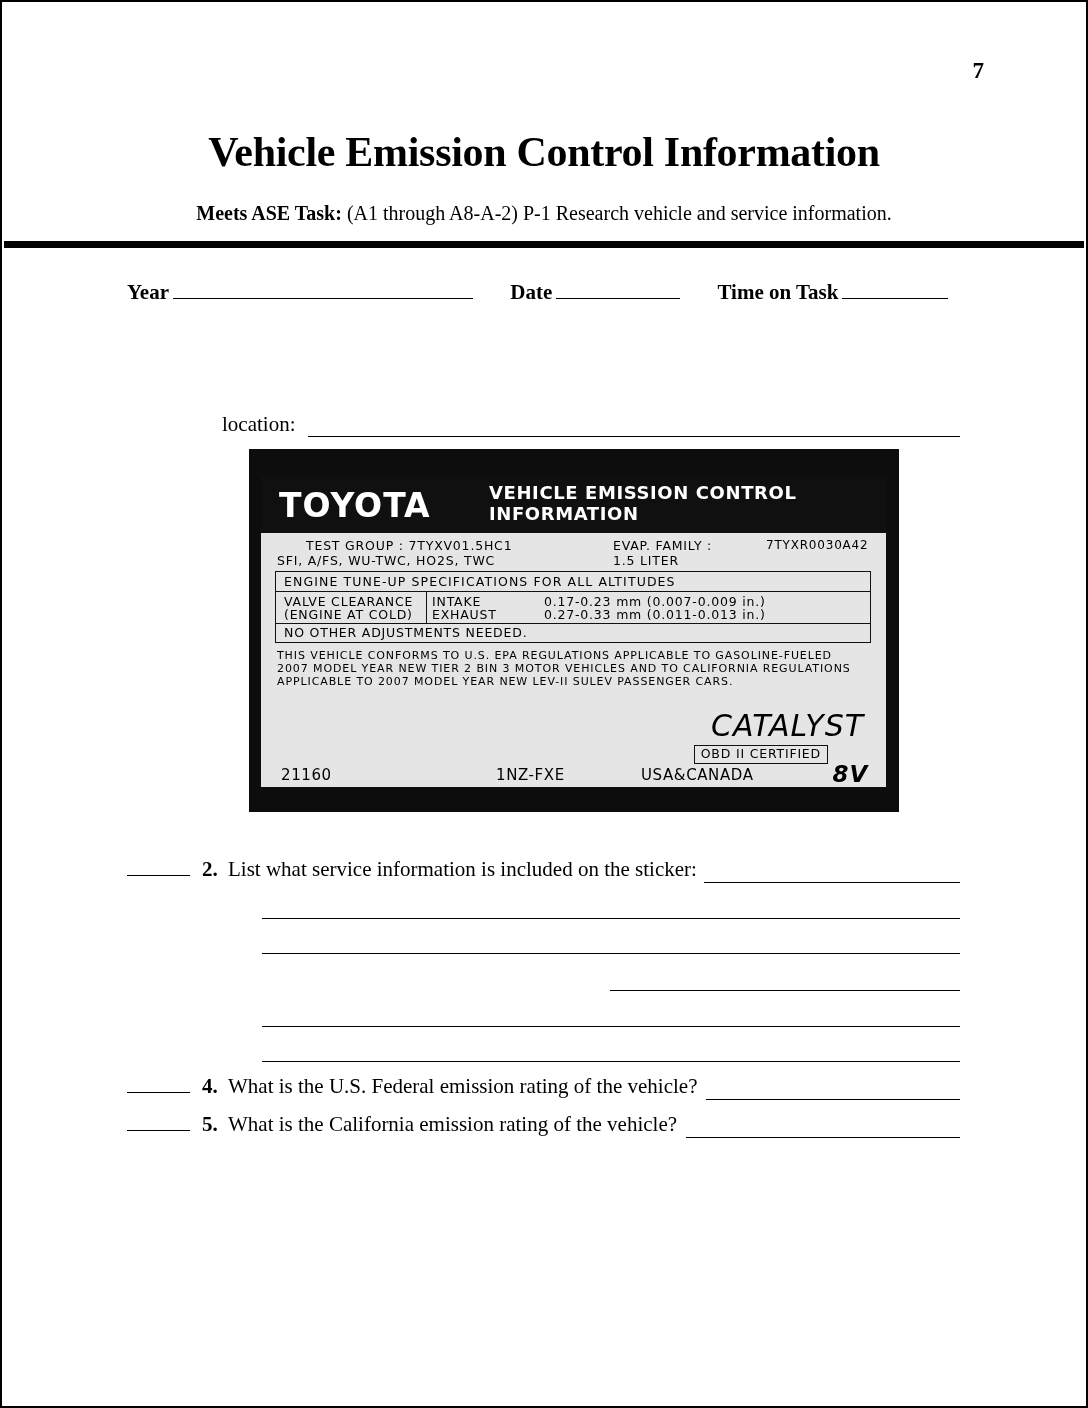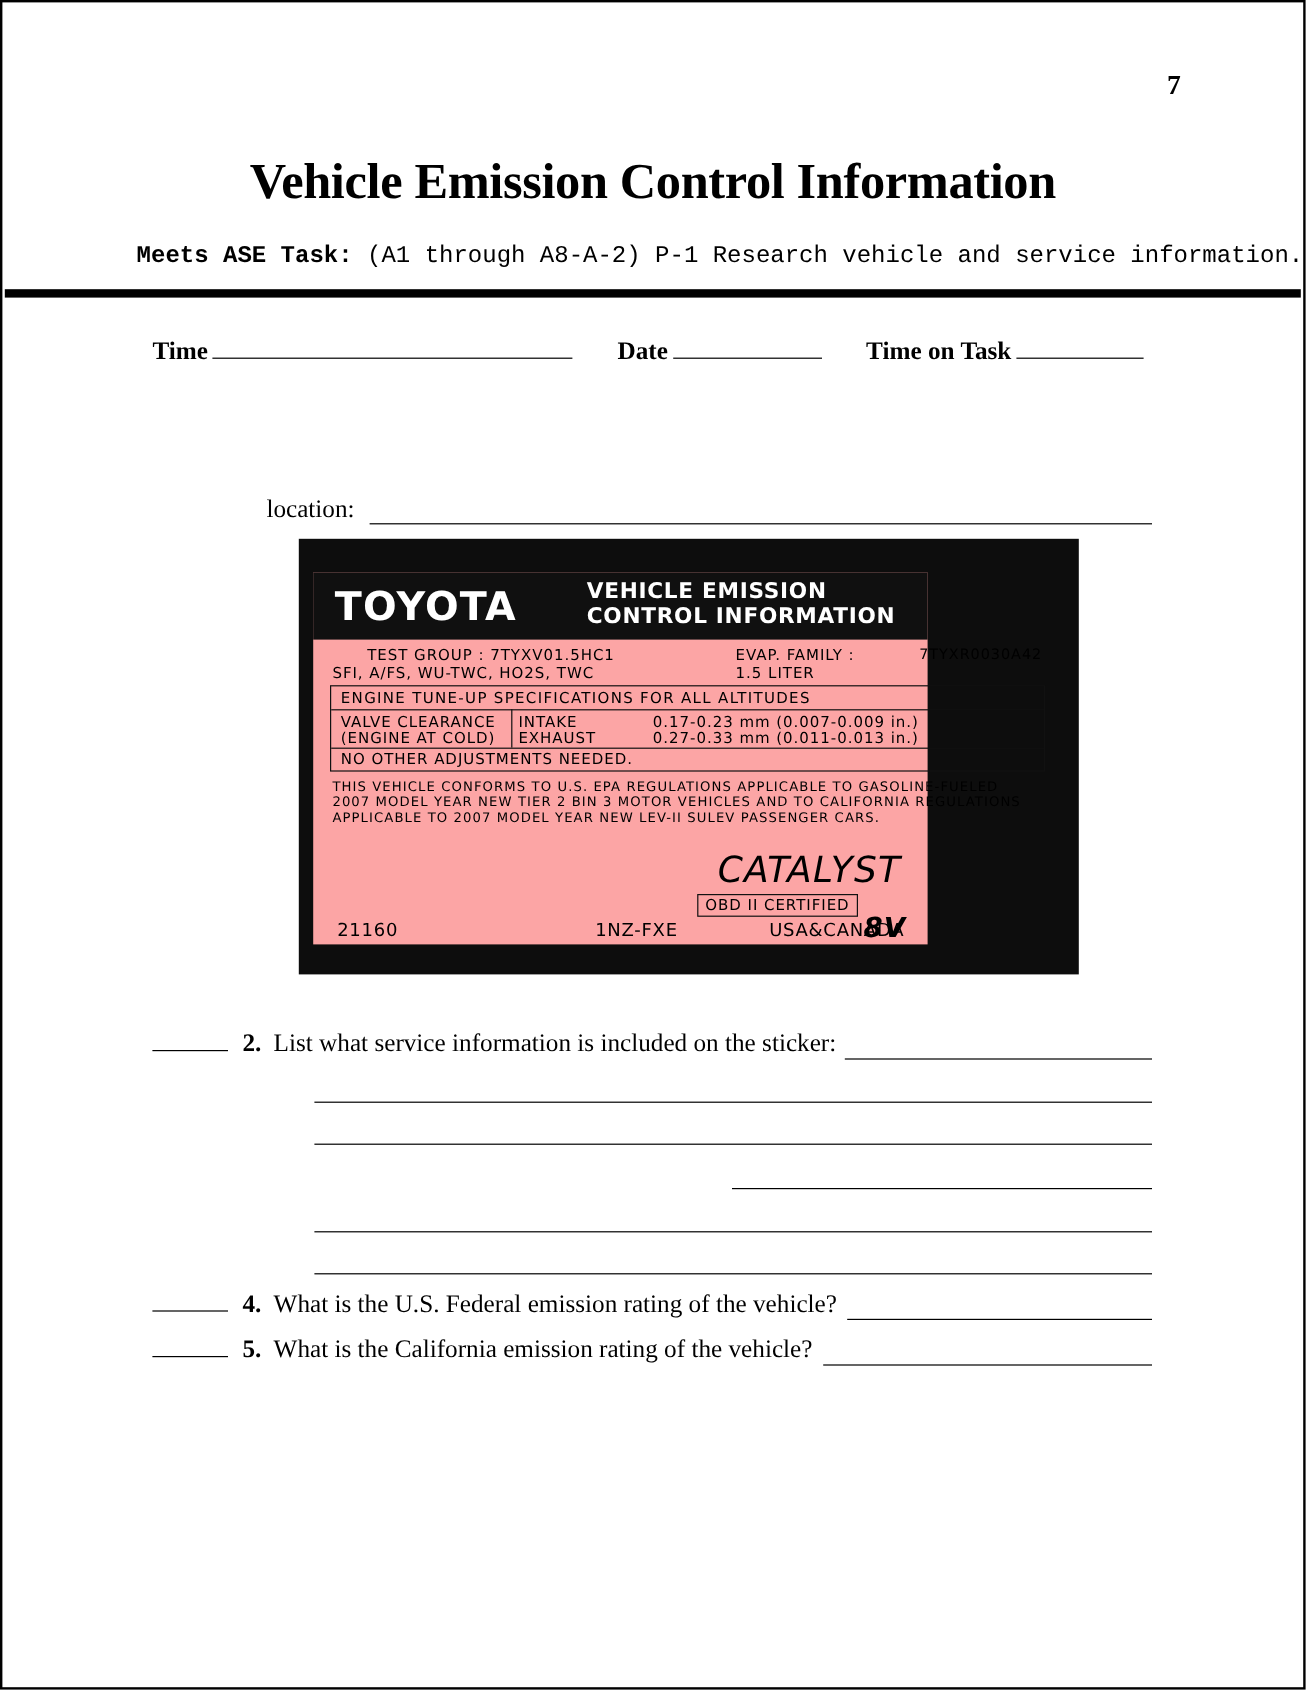--- a/index.html
+++ b/index.html
@@ -37,23 +37,22 @@
     text-align: center;
     font-size: 42px;
     font-weight: bold;
     letter-spacing: -0.3px;
   }
   .subtitle {
     position: absolute;
     top: 200px;
     left: 0;
     width: 100%;
-    text-align: right;
+    text-align: center;
     font-size: 20px;
-    font-family: Liberation Mono, monospace;
   }
   .subtitle .bold {
     font-weight: bold;
   }
   .rule {
     position: absolute;
     top: 239px;
     left: 2px;
     width: 1080px;
     height: 7px;
@@ -113,23 +112,23 @@
     top: 447px;
     width: 650px;
     height: 363px;
     background: #0d0d0d;
     overflow: hidden;
   }
   .sticker-label {
     position: absolute;
     left: 12px;
     top: 28px;
-    width: 512px;
+    width: 625px;
     height: 310px;
-    background: #fca5a5;
+    background: #e5e5e5;
     color: #000;
     font-family: "DejaVu Sans", sans-serif;
   }
   .sk-top {
     position: absolute;
     left: 0; top: 0;
     width: 100%;
     height: 56px;
     background: #101010;
   }
@@ -269,21 +268,21 @@
   <div class="title">Vehicle Emission Control Information</div>
 
   <div class="subtitle">
     <span class="bold">Meets ASE Task:</span>
     <span>(A1 through A8-A-2)  P-1 Research vehicle and service information.</span>
   </div>
 
   <div class="rule"></div>
 
   <div class="form-row row1">
-    <span class="lbl-bold">Time</span><span class="blank" style="width:300px;"></span>
+    <span class="lbl-bold">Year</span><span class="blank" style="width:300px;"></span>
     <span class="lbl-bold" style="margin-left:28px;">Date</span><span class="blank" style="width:124px;"></span>
     <span class="lbl-bold" style="margin-left:28px;">Time on Task</span><span class="blank" style="width:106px;"></span>
   </div>
 
 
   <div class="q" style="top:410px; left:220px; width:760px;">
     <span>location:</span>
   </div>
   <div class="cont-line" style="top:434px; left:306px; width:652px;"></div>
 

